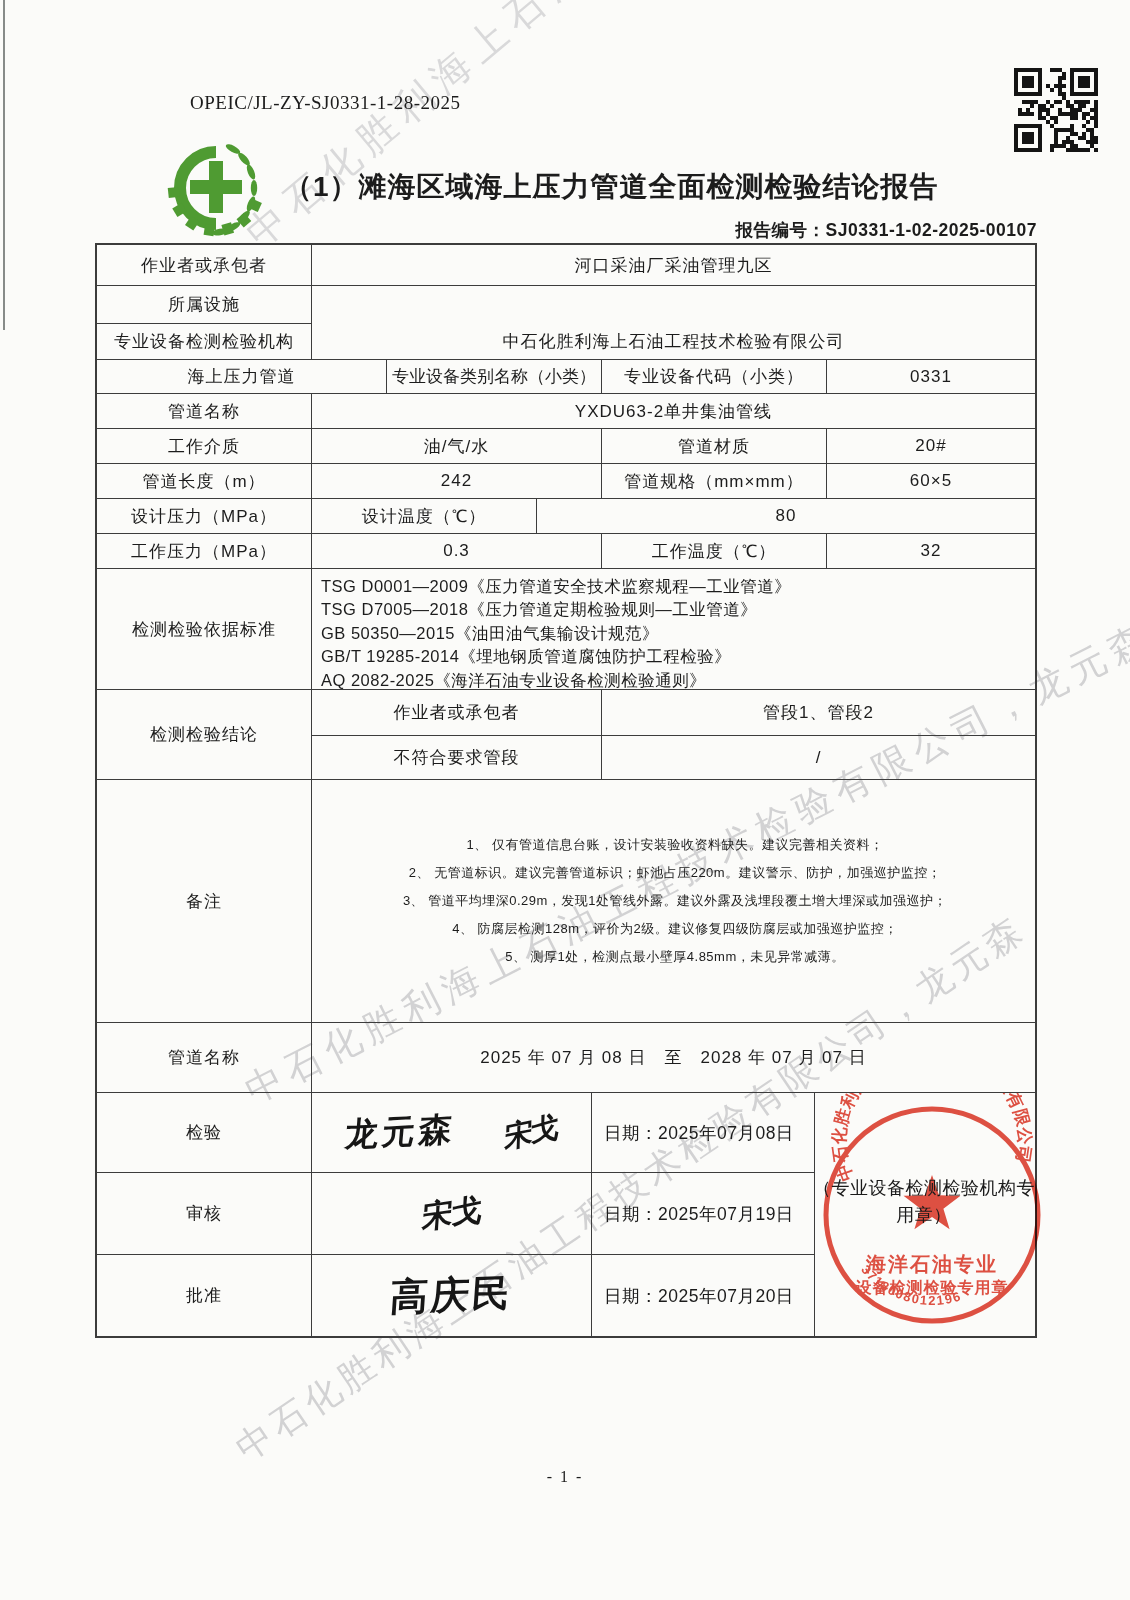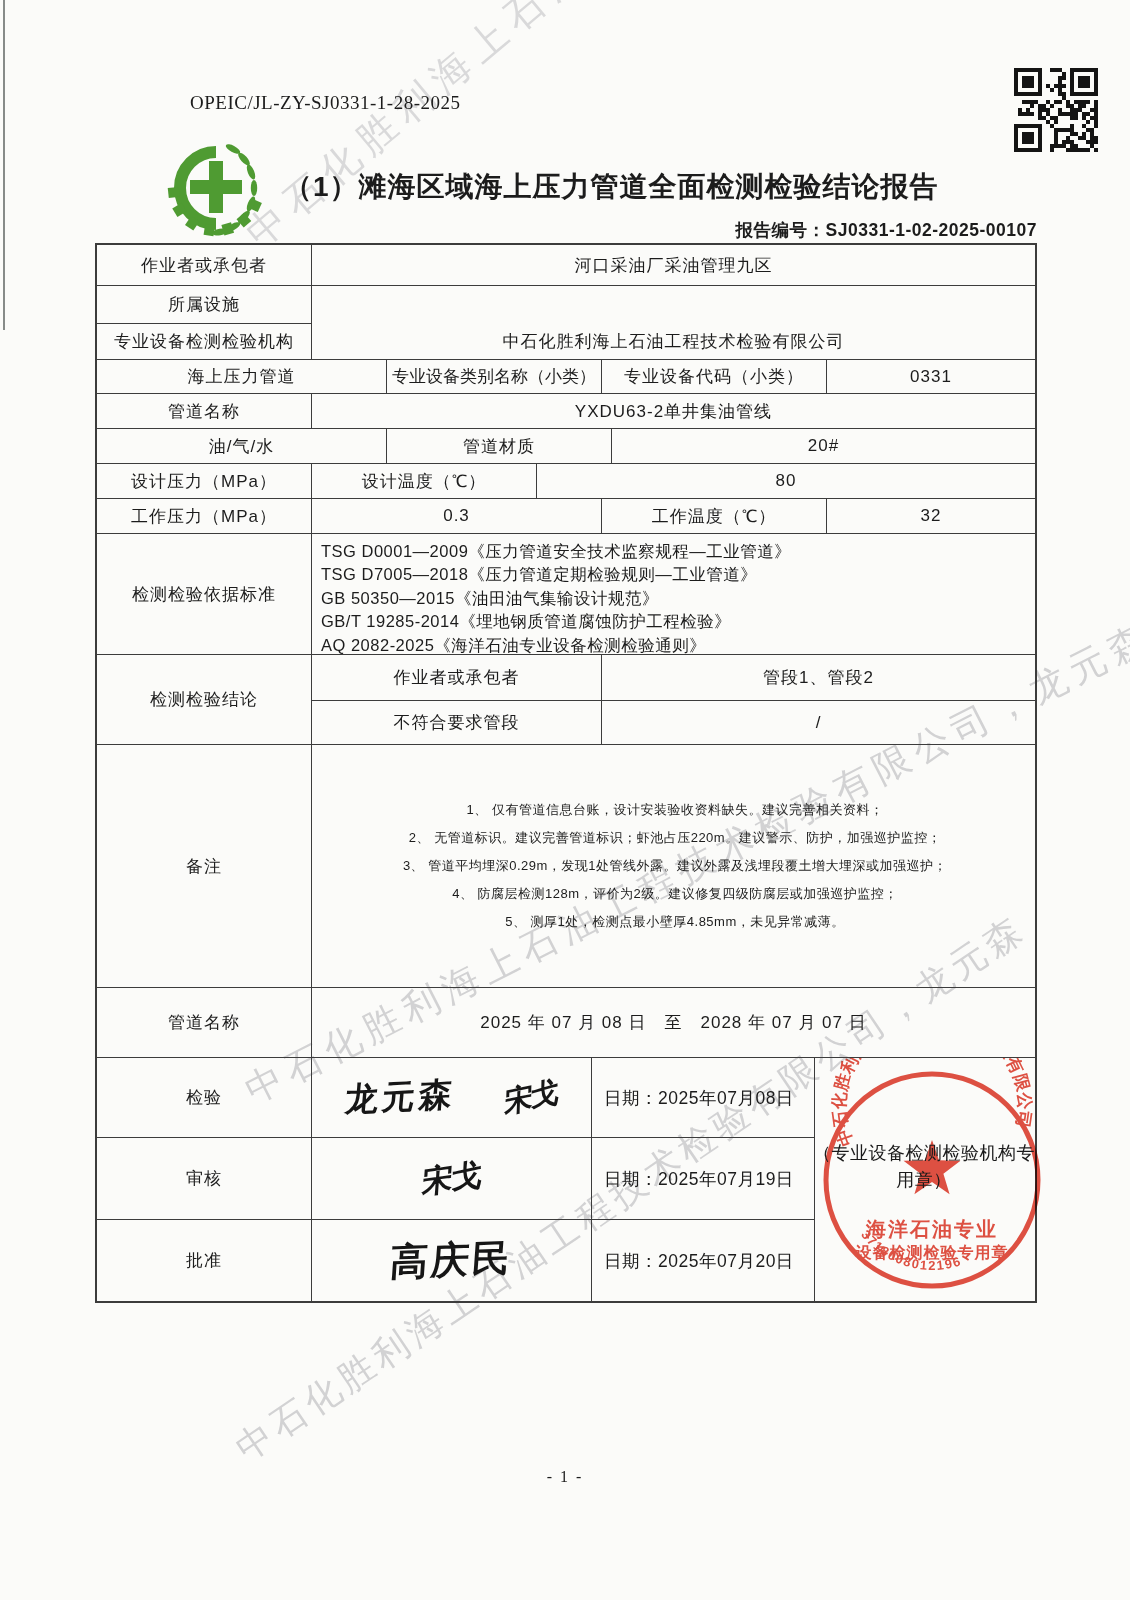--- a/index.html
+++ b/index.html
@@ -345,25 +345,32 @@
       <div class="cell re grow">0331</div>
     </div>
 
 
     <div class="row" style="height:35px">
       <div class="cell" style="flex:0 0 215px">管道名称</div>
       <div class="cell re grow">YXDU63-2单井集油管线</div>
     </div>
 
     <div class="row" style="height:35px">
+      <div class="cell" style="flex:0 0 215px">工作介质</div>
       <div class="cell" style="flex:0 0 290px">油/气/水</div>
       <div class="cell" style="flex:0 0 225px">管道材质</div>
       <div class="cell re grow">20#</div>
     </div>
 
+    <div class="row" style="height:35px">
+      <div class="cell" style="flex:0 0 215px">管道长度（m）</div>
+      <div class="cell" style="flex:0 0 290px">242</div>
+      <div class="cell" style="flex:0 0 225px">管道规格（mm×mm）</div>
+      <div class="cell re grow">60×5</div>
+    </div>
 
     <div class="row" style="height:35px">
       <div class="cell" style="flex:0 0 215px">设计压力（MPa）</div>
       <div class="cell" style="flex:0 0 225px">设计温度（℃）</div>
       <div class="cell re grow">80</div>
     </div>
 
     <div class="row" style="height:35px">
       <div class="cell" style="flex:0 0 215px">工作压力（MPa）</div>
       <div class="cell" style="flex:0 0 290px">0.3</div>

